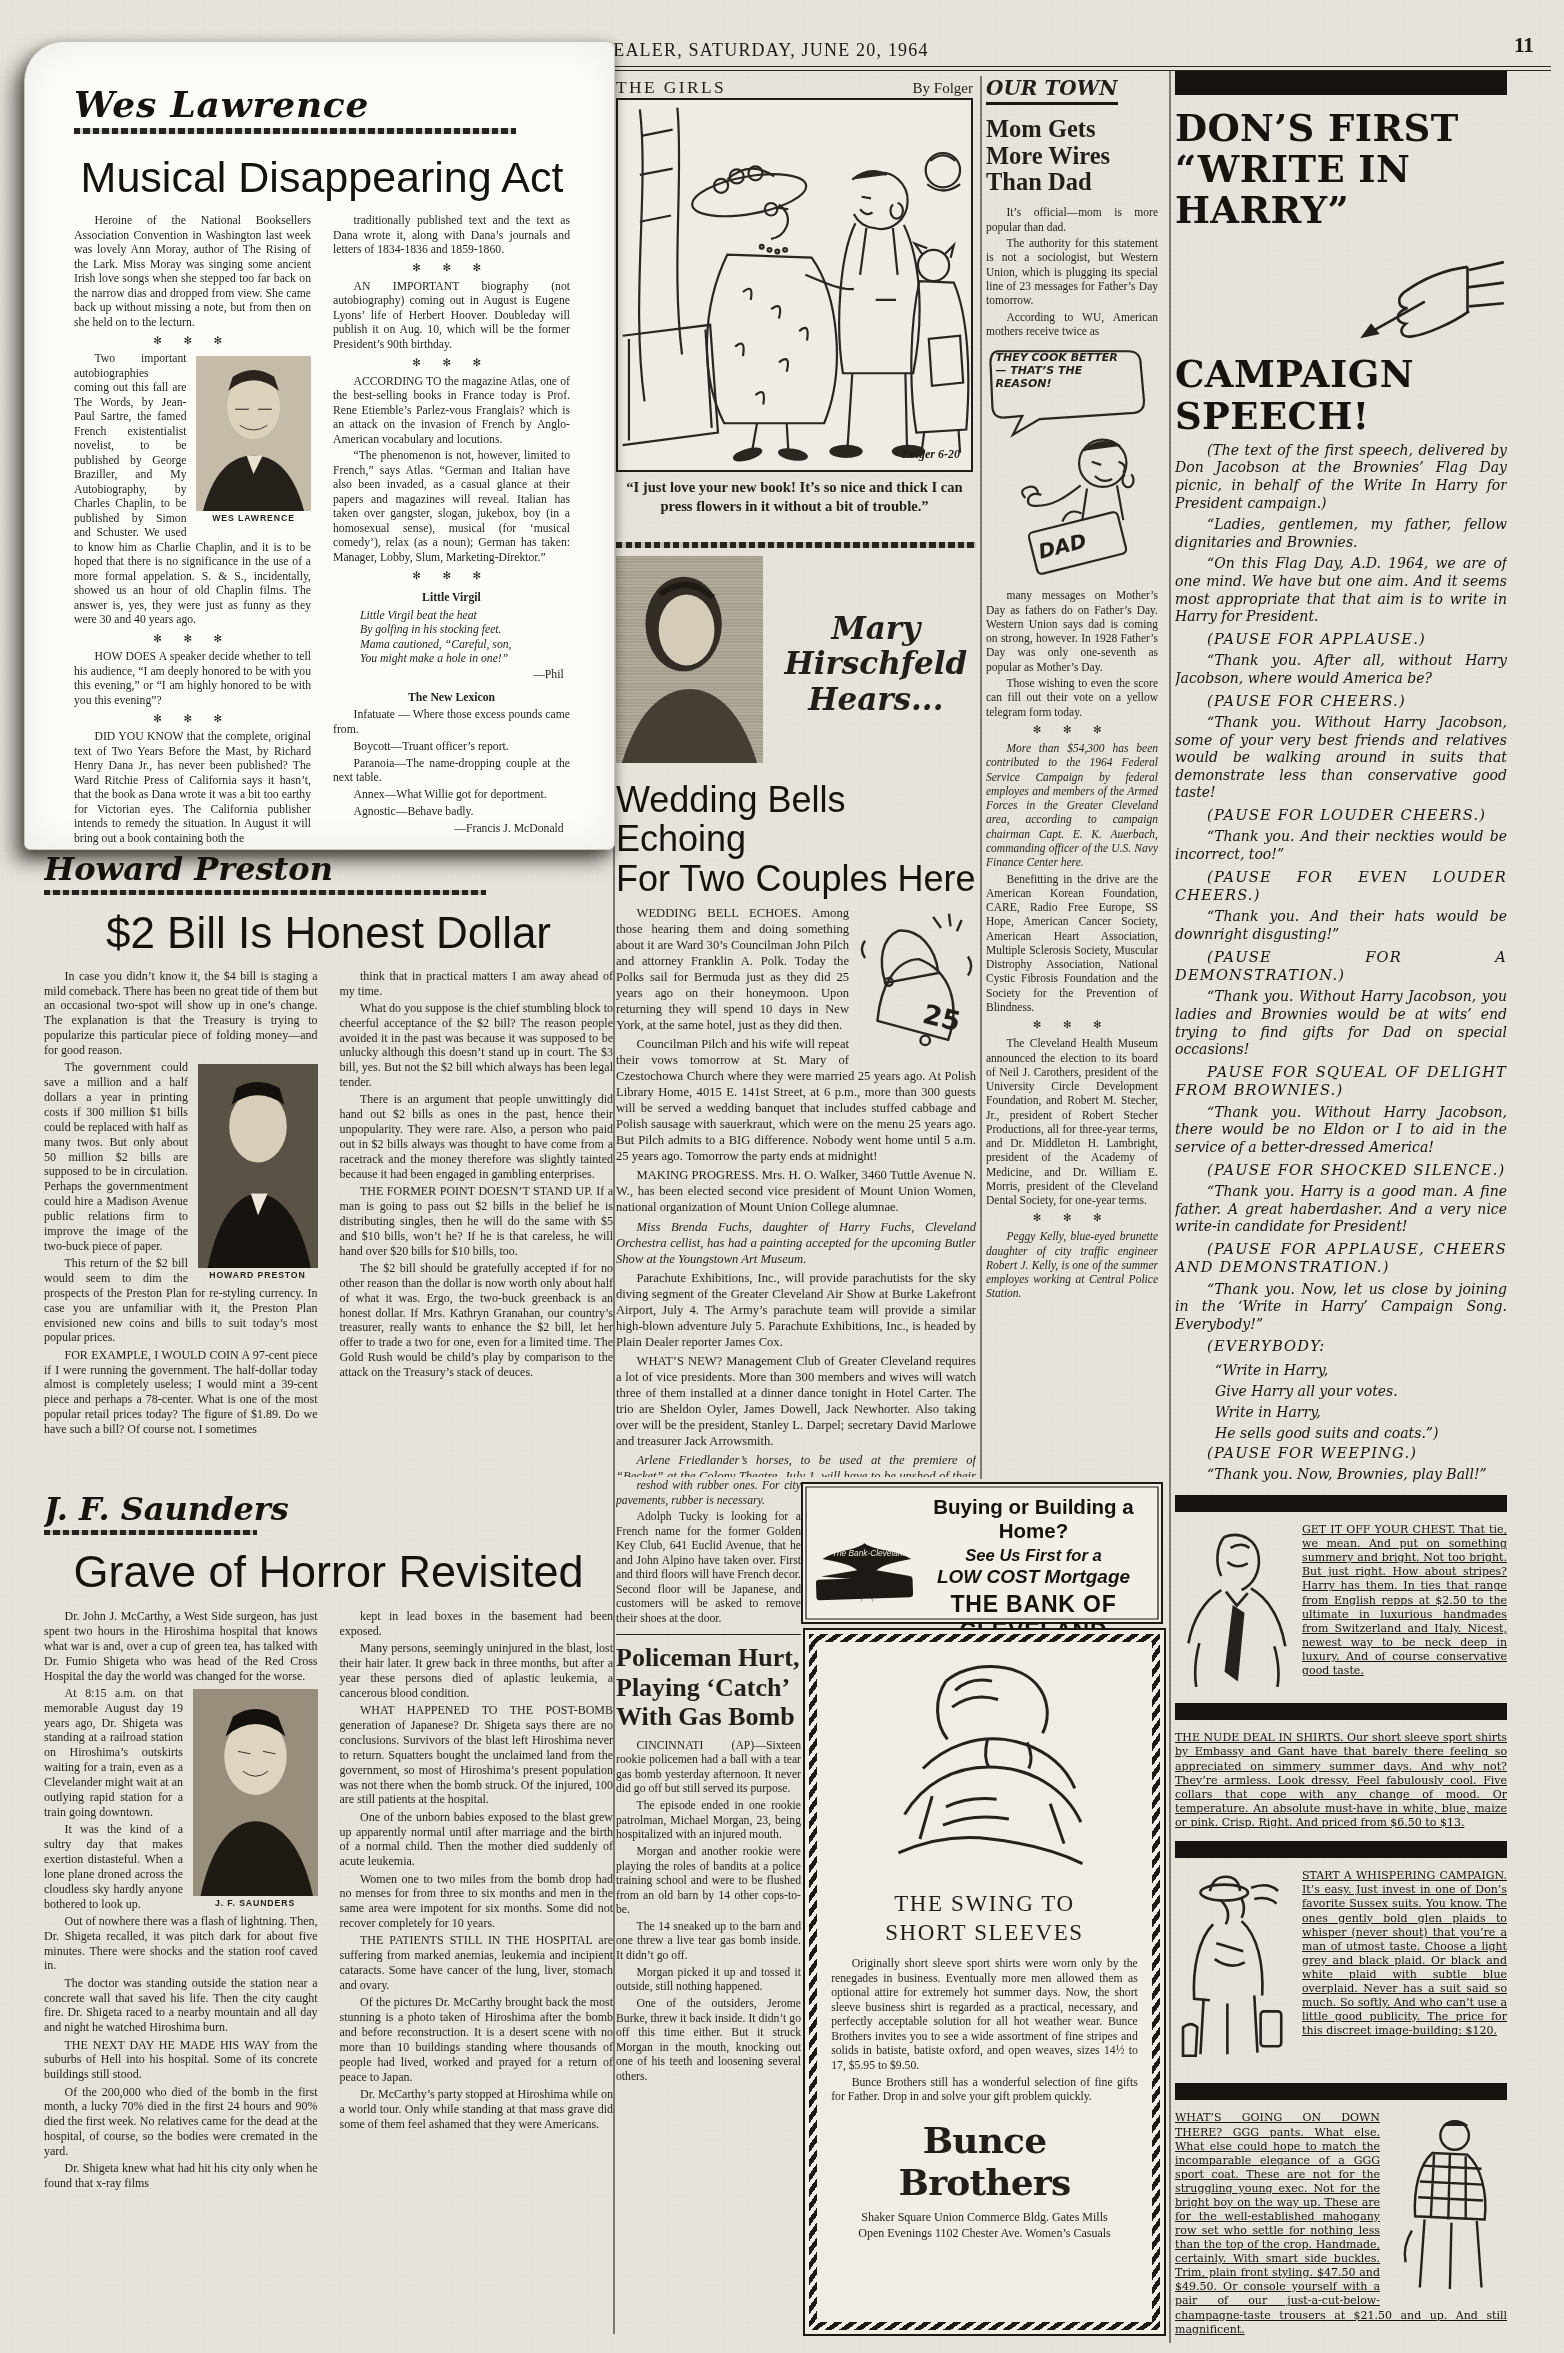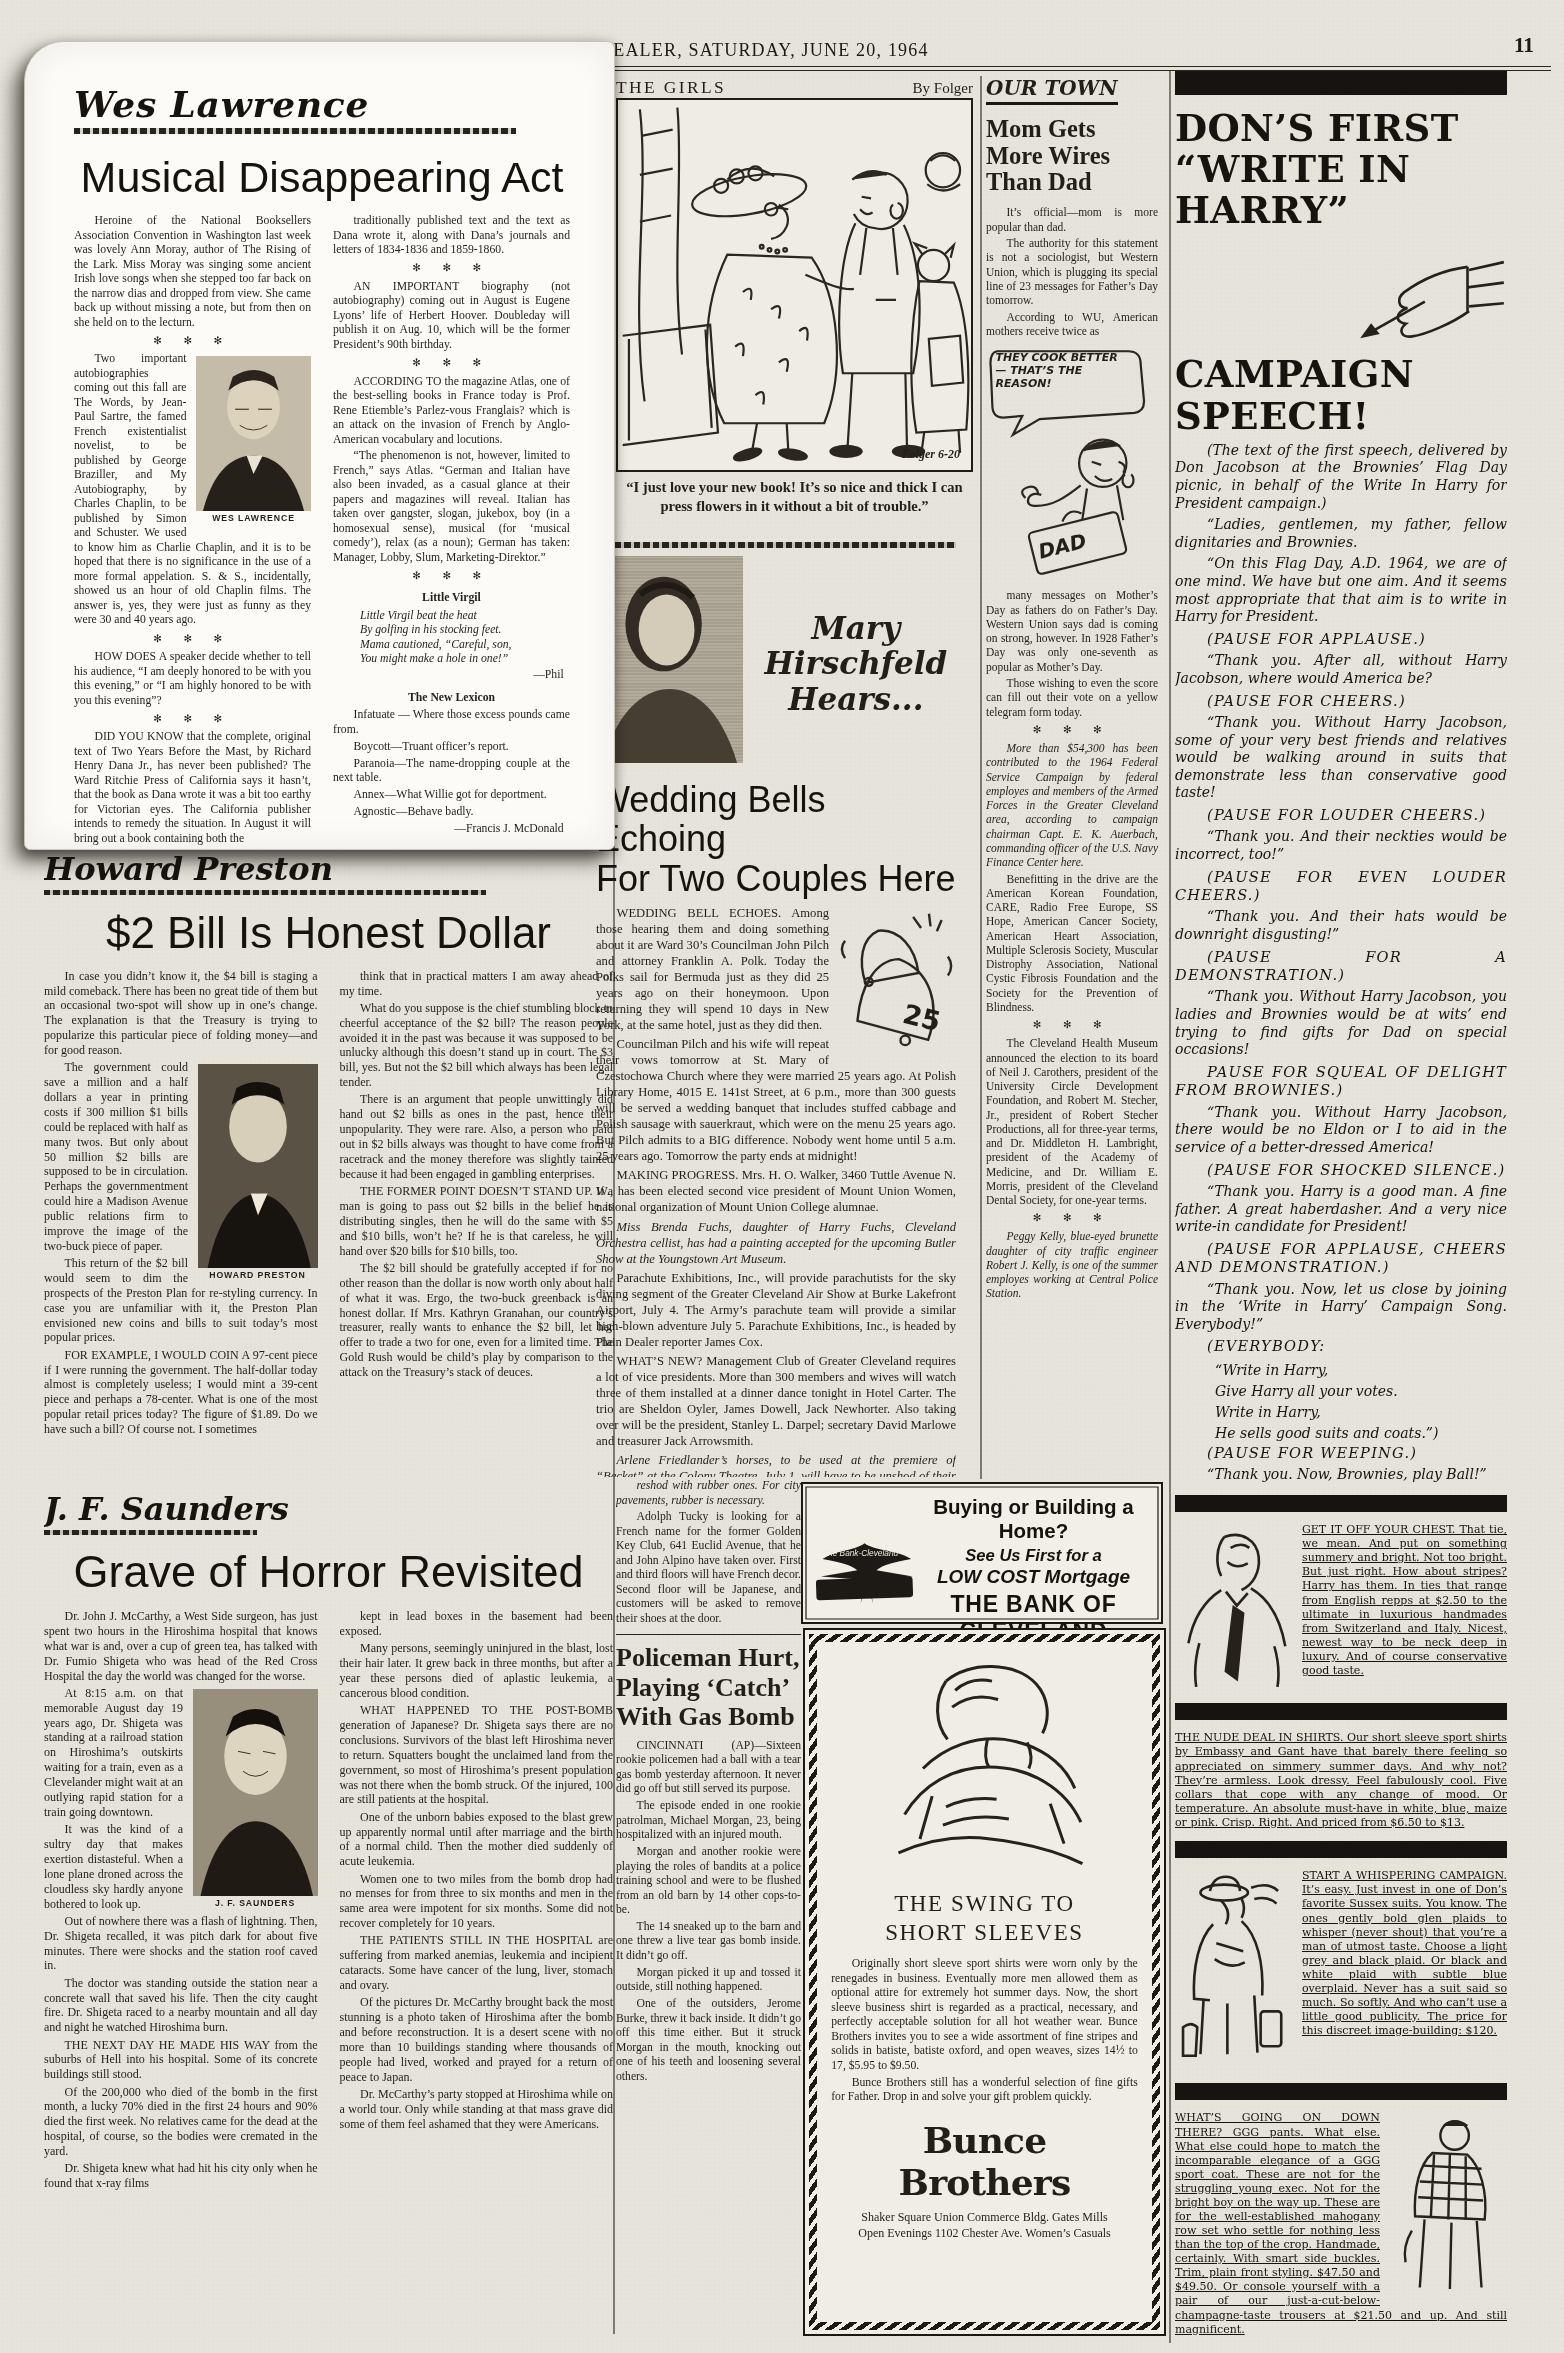--- a/index.html
+++ b/index.html
@@ -76,21 +76,21 @@
   
   .bank{border:2.4px solid #1b1813;box-shadow:inset 0 0 0 2.4px #f2efe7, inset 0 0 0 3.6px #1b1813;background:#f2efe7;padding:11px 9.5px 6.3px;box-sizing:border-box;font-family:"Liberation Sans",sans-serif;}
   .bank-main{display:flex;}
   .bank-logo{width:103px;position:relative;}
   .bank-right{flex:1;text-align:center;color:#16130d;}
   .bank-l1{font-weight:bold;font-size:20.5px;}
   .bank-l2{font-weight:bold;font-style:italic;font-size:16.6px;margin-top:3.2px;}
   .bank-l3{font-weight:bold;font-style:italic;font-size:19px;}
   .bank-l4{font-weight:bold;font-size:23px;letter-spacing:0.8px;margin-top:3.2px;}
   .bank-row{display:flex;justify-content:space-between;font-weight:bold;font-size:10.7px;margin-top:4.7px;}
-  .bank-logo-text{position:absolute;left:1.6px;top:49px;width:93px;height:19px;color:#efe9dc;font-size:8.3px;text-align:center;line-height:19px;font-style:italic;}
+  .bank-logo-text{position:absolute;left:1.6px;top:49px;width:93px;height:19px;color:#efe9dc;font-size:8.3px;text-align:right;line-height:19px;font-style:italic;}
   
   .bunce{border:2.4px solid #1b1813;padding:4px;box-sizing:border-box;background:#f0ede5;}
   .bunce-rope{border:8.7px solid;border-image:repeating-linear-gradient(135deg,#1d1a15 0 5.5px,#f0ede5 5.5px 10.3px) 11;height:100%;box-sizing:border-box;padding:8px 14.2px;overflow:hidden;}
   .bunce-art{height:237px;}
   .bunce-head{font-family:"Liberation Serif",serif;font-size:23px;letter-spacing:1.6px;text-align:center;line-height:1.25;margin:3.2px 0 9.5px;}
   .bunce-body{font-size:11.7px;}
   .bunce-logo{font-family:"DejaVu Serif",serif;font-weight:bold;font-size:36px;text-align:center;margin:14.2px 0 6.3px;letter-spacing:-0.8px;}
   .bunce-addr{font-size:12px;text-align:center;line-height:1.35;}
   
   .jac{font-family:"DejaVu Serif",serif;color:#17130e;}
@@ -201,21 +201,21 @@
       <p class="stars">✻   ✻   ✻</p>
       <p class="it">More than $54,300 has been contributed to the 1964 Federal Service Campaign by federal employes and members of the Armed Forces in the Greater Cleveland area, according to campaign chairman Capt. E. K. Auerbach, commanding officer of the U.S. Navy Finance Center here.</p>
       <p>Benefitting in the drive are the American Korean Foundation, CARE, Radio Free Europe, SS Hope, American Cancer Society, American Heart Association, Multiple Sclerosis Society, Muscular Distrophy Association, National Cystic Fibrosis Foundation and the Society for the Prevention of Blindness.</p>
       <p class="stars">✻   ✻   ✻</p>
       <p>The Cleveland Health Museum announced the election to its board of Neil J. Carothers, president of the University Circle Development Foundation, and Robert M. Stecher, Jr., president of Robert Stecher Productions, all for three-year terms, and Dr. Middleton H. Lambright, president of the Academy of Medicine, and Dr. William E. Morris, president of the Cleveland Dental Society, for one-year terms.</p>
       <p class="stars">✻   ✻   ✻</p>
       <p class="it">Peggy Kelly, blue-eyed brunette daughter of city traffic engineer Robert J. Kelly, is one of the summer employes working at Central Police Station.</p>
     </div>
 </div>
 
-<div class="abs" style="left:584px;top:542px;width:360px;height:935px;overflow:hidden;padding-left:12px;">
+<div class="abs" style="left:616px;top:542px;width:360px;height:935px;overflow:hidden;">
   <div class="mottle"></div>
   <div class="mh-header" style="margin-top:8px;">
     <div>
       <div class="photo" style="width:147px;height:207px;">
         <svg class="line" viewBox="0 0 100 140" preserveAspectRatio="none">
           <ellipse cx="46" cy="46" rx="26" ry="32" fill="#332c24"></ellipse>
           <ellipse cx="48" cy="50" rx="19" ry="24" fill="#d4cbb8"></ellipse>
           <path d="M4,140 C16,100 36,90 50,90 C64,90 84,100 96,140 Z" fill="#463e33"></path>
           <path d="M30,26 q18,-14 36,2" stroke="#1f1a14" stroke-width="6" fill="none"></path>
         </svg>

